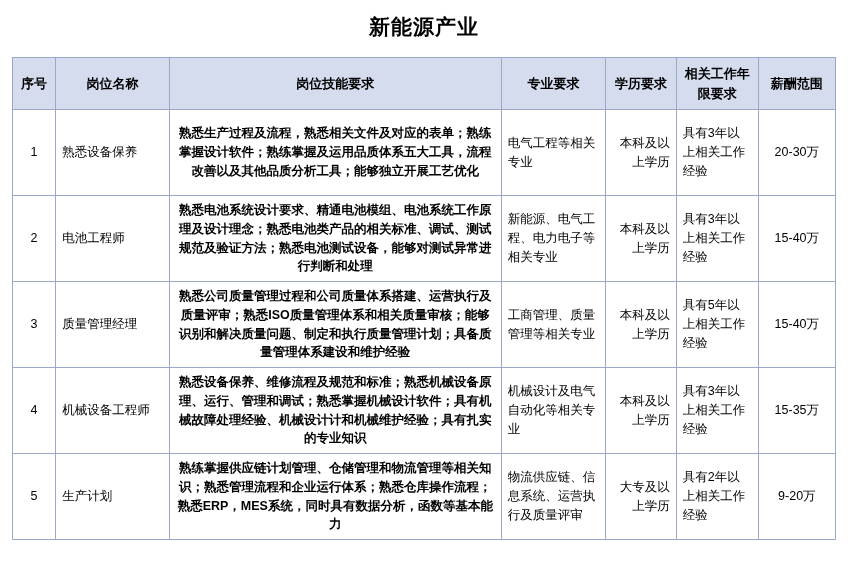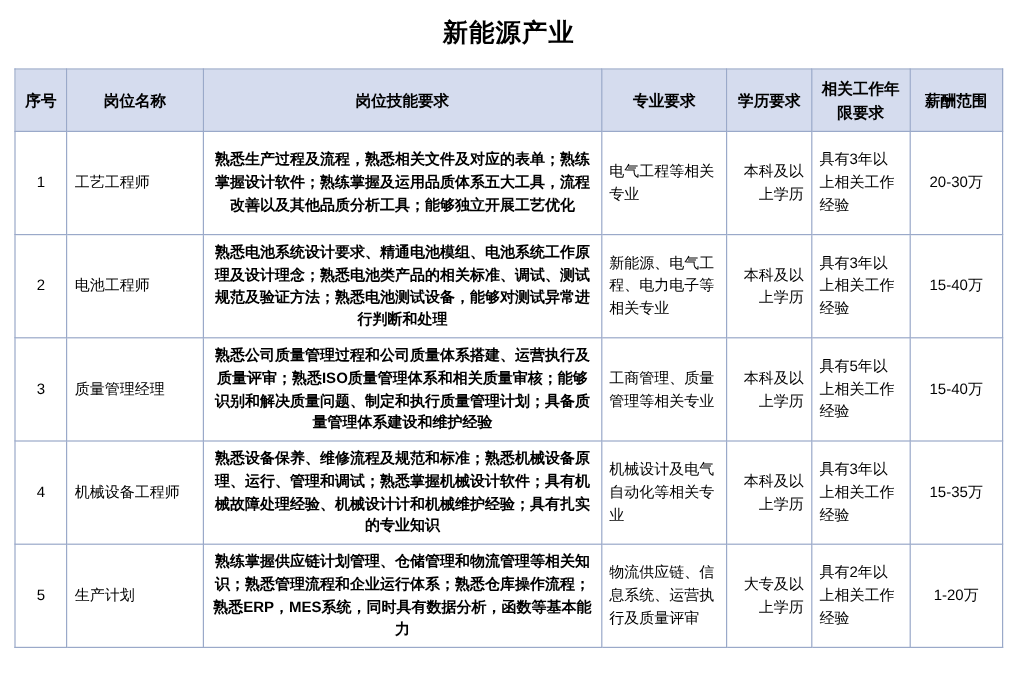--- a/index.html
+++ b/index.html
@@ -110,21 +110,21 @@
         <th class="h-skills">岗位技能要求</th>
         <th class="h-major">专业要求</th>
         <th class="h-edu">学历要求</th>
         <th class="h-exp">相关工作年限要求</th>
         <th class="h-salary">薪酬范围</th>
       </tr>
     </thead>
     <tbody>
       <tr class="data-row">
         <td class="c-index">1</td>
-        <td class="c-title">工艺工程师</td>
+        <td class="c-title">熟悉设备保养</td>
         <td class="c-skills">熟悉生产过程及流程，熟悉相关文件及对应的表单；熟练掌握设计软件；熟练掌握及运用品质体系五大工具，流程改善以及其他品质分析工具；能够独立开展工艺优化</td>
         <td class="c-major">电气工程等相关专业</td>
         <td class="c-edu">本科及以上学历</td>
         <td class="c-exp">具有3年以上相关工作经验</td>
         <td class="c-salary">20-30万</td>
       </tr>
       <tr class="data-row">
         <td class="c-index">2</td>
         <td class="c-title">电池工程师</td>
         <td class="c-skills">熟悉电池系统设计要求、精通电池模组、电池系统工作原理及设计理念；熟悉电池类产品的相关标准、调试、测试规范及验证方法；熟悉电池测试设备，能够对测试异常进行判断和处理</td>
@@ -151,18 +151,18 @@
         <td class="c-exp">具有3年以上相关工作经验</td>
         <td class="c-salary">15-35万</td>
       </tr>
       <tr class="data-row">
         <td class="c-index">5</td>
         <td class="c-title">生产计划</td>
         <td class="c-skills">熟练掌握供应链计划管理、仓储管理和物流管理等相关知识；熟悉管理流程和企业运行体系；熟悉仓库操作流程；熟悉ERP，MES系统，同时具有数据分析，函数等基本能力</td>
         <td class="c-major">物流供应链、信息系统、运营执行及质量评审</td>
         <td class="c-edu">大专及以上学历</td>
         <td class="c-exp">具有2年以上相关工作经验</td>
-        <td class="c-salary">1-20万</td>
+        <td class="c-salary">9-20万</td>
       </tr>
     </tbody>
   </table>
 
 </div>
 
 </body></html>

